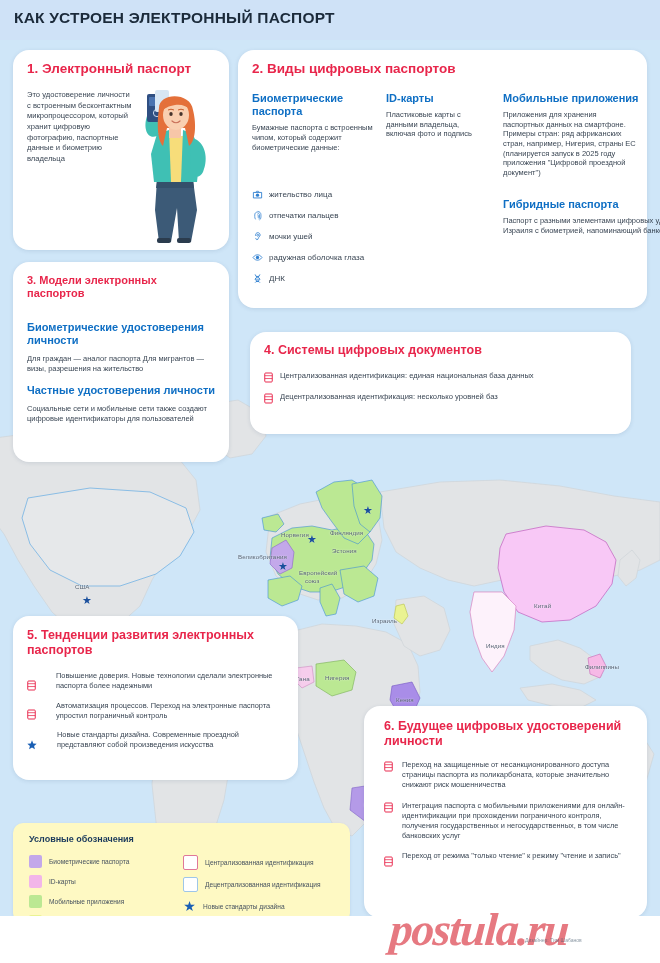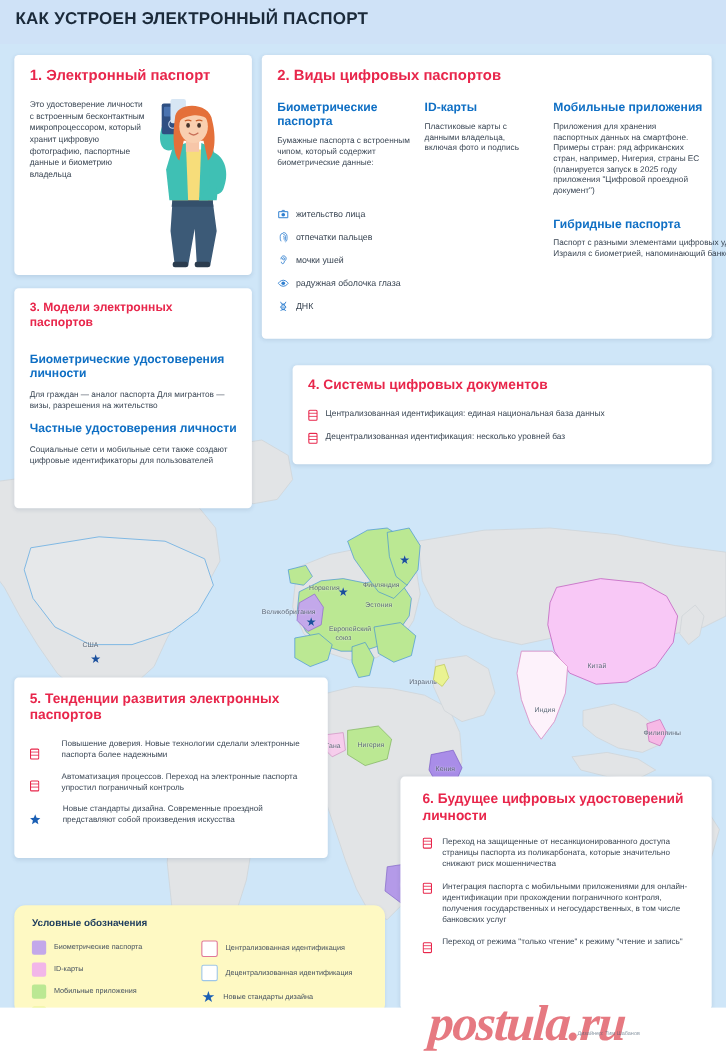--- a/index.html
+++ b/index.html
@@ -35,21 +35,21 @@
     white-space:nowrap;letter-spacing:.1px;
     text-shadow:0 0 2px rgba(255,255,255,.85);
   }
   .map-star{
     position:absolute;color:#1a4f9c;font-size:11px;line-height:1;
     text-shadow:0 0 1px rgba(255,255,255,.6);
   }
 
   
   .card{
-    position:absolute;background:#ffffff;border-radius:4px;
+    position:absolute;background:#ffffff;border-radius:16px;
     box-shadow:0 1px 4px rgba(40,70,110,.13);
   }
   .card-title{
     color:#e8264b;font-weight:bold;line-height:1.18;
   }
   .sub-h{color:#0f6fc4;font-weight:bold;line-height:1.2;}
   .body-t{color:#3a4654;line-height:1.28;}
 
   
   #card1{left:13px;top:50px;width:216px;height:200px;}
@@ -86,21 +86,21 @@
   
   #card3{left:13px;top:262px;width:216px;height:200px;}
   #card3 .card-title{position:absolute;left:14px;top:12px;font-size:11px;width:190px;}
   .c3-blk{position:absolute;left:14px;width:192px;}
   #c3b1{top:59px;}
   #c3b2{top:122px;}
   .c3-blk .sub-h{font-size:11px;}
   .c3-blk .body-t{font-size:7.5px;margin-top:7px;}
 
   
-  #card4{left:266px;top:332px;width:381px;height:90px;}
+  #card4{left:250px;top:332px;width:381px;height:102px;}
   #card4 .card-title{position:absolute;left:14px;top:11px;font-size:12.5px;}
   .c4-list{position:absolute;left:14px;top:39px;width:352px;margin:0;padding:0;list-style:none;}
   .c4-list li{display:flex;gap:7px;font-size:7.6px;color:#3a4654;margin-bottom:9px;line-height:1.3;}
 
   
   #card5{left:13px;top:616px;width:285px;height:164px;}
   #card5 .card-title{position:absolute;left:14px;top:12px;font-size:12.5px;width:250px;}
   .c5-list{position:absolute;left:14px;top:55px;width:262px;margin:0;padding:0;list-style:none;}
   .c5-list li{display:flex;gap:20px;font-size:7.4px;color:#3a4654;margin-bottom:10px;line-height:1.33;align-items:flex-end;}
 

